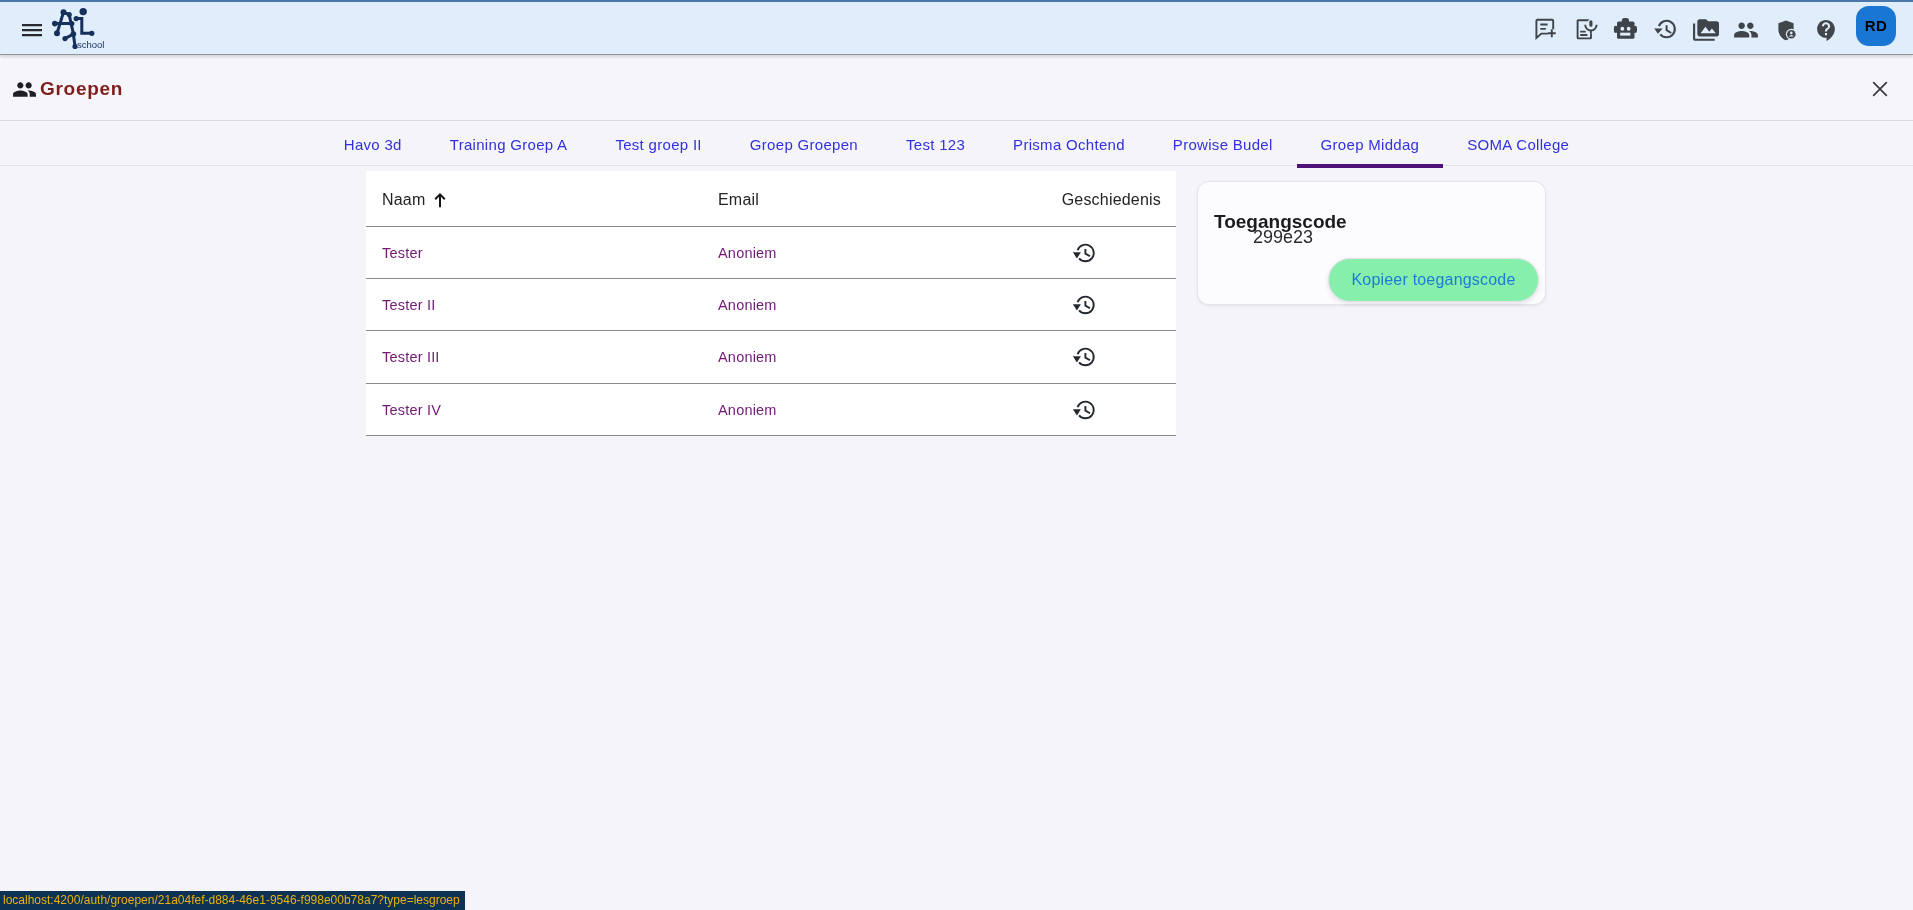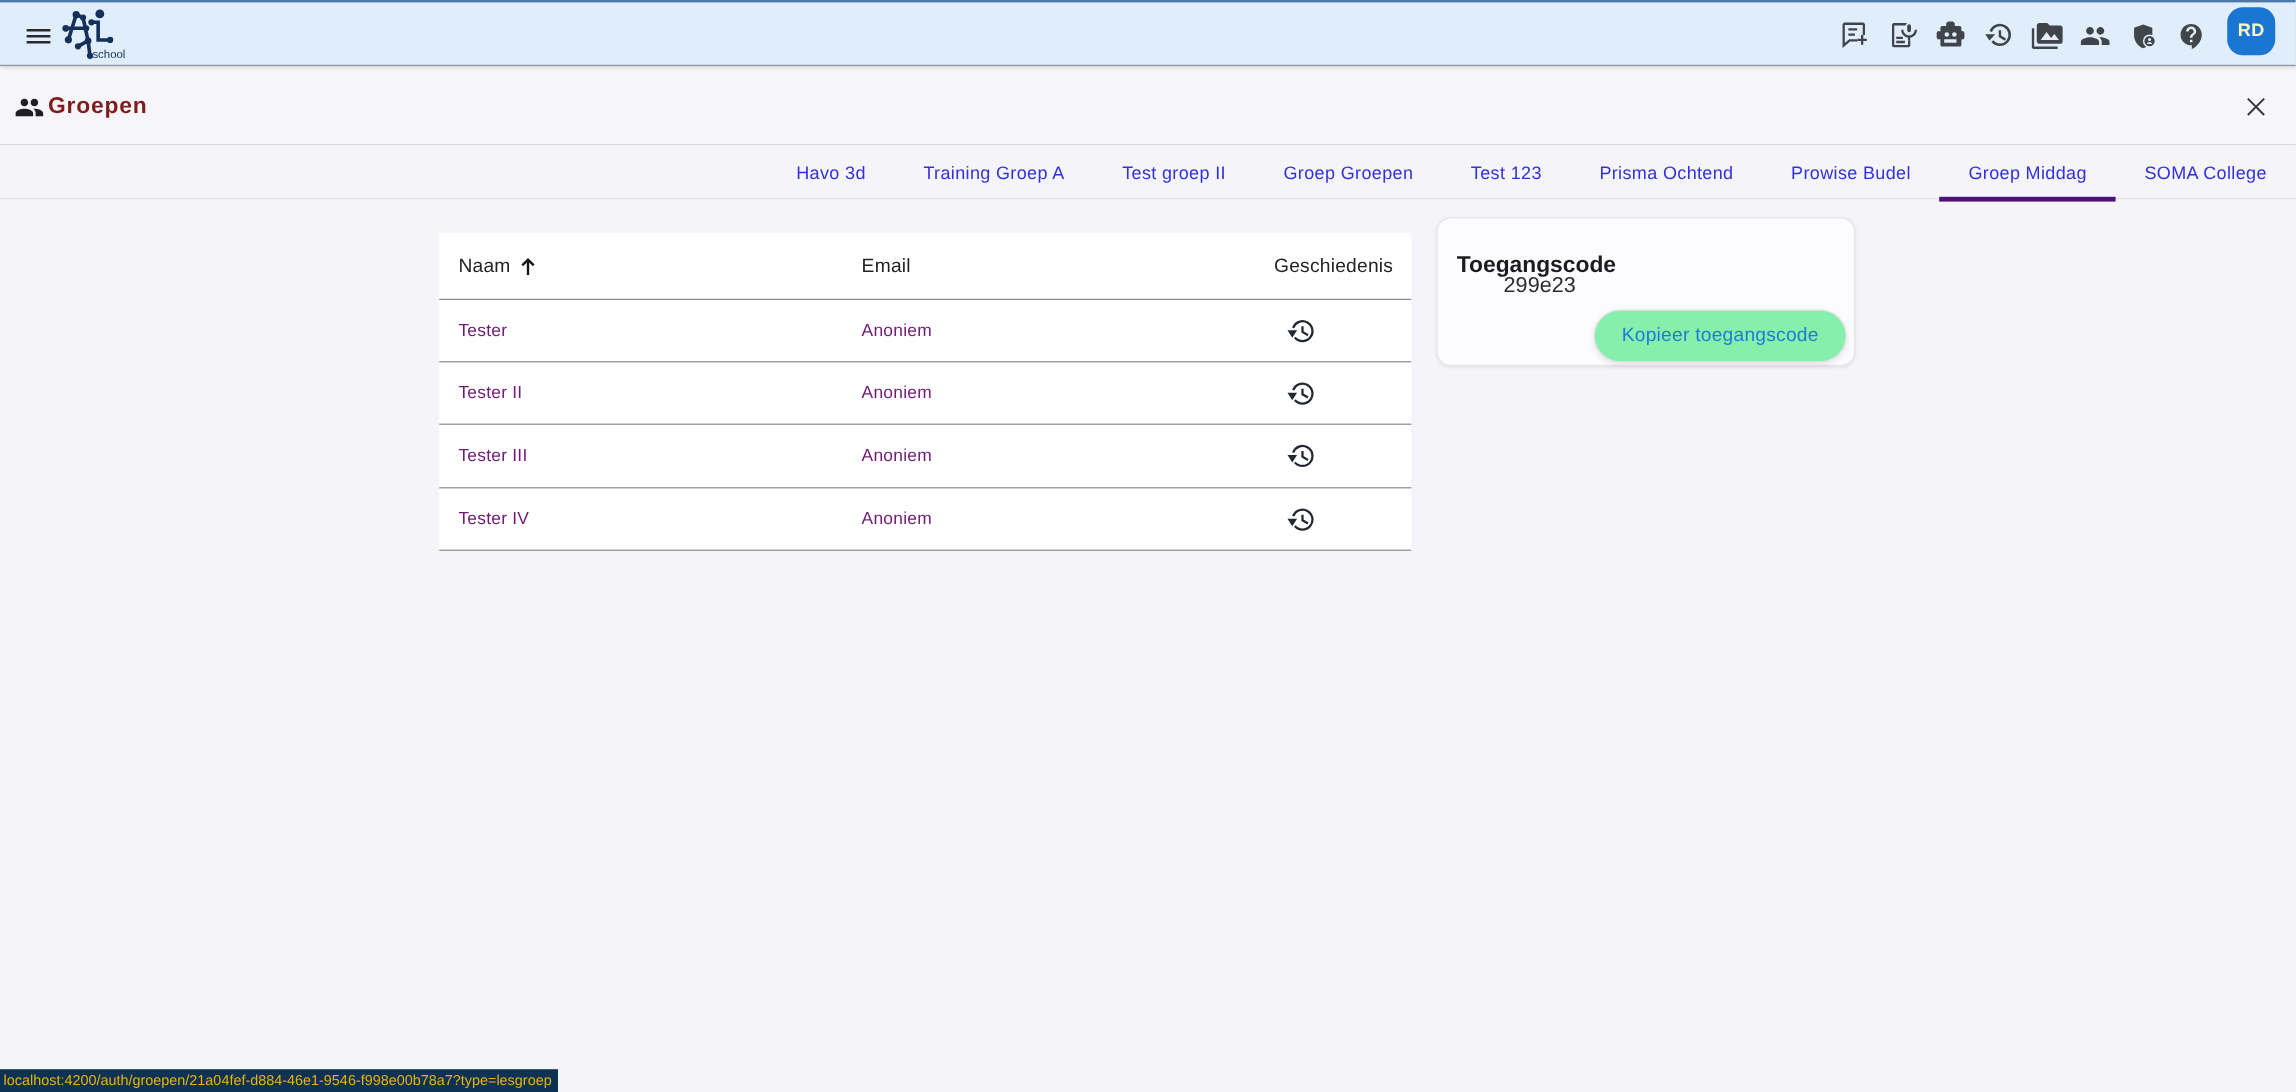--- a/index.html
+++ b/index.html
@@ -2,29 +2,29 @@
 <html><head>
 <meta charset="utf-8">
 <style>
 * { margin:0; padding:0; box-sizing:border-box; }
 html,body { width:1913px; height:910px; overflow:hidden; background:#f5f4f8; font-family:"Liberation Sans", sans-serif; }
 #topbar { position:absolute; left:0; top:0; width:1913px; height:55px; background:#e0edfa; border-bottom:1px solid #90959b; box-shadow:0 2px 3px rgba(0,0,0,.14); z-index:5; }
 #topline { position:absolute; left:0; top:0; width:1913px; height:2px; background:#4b77a9; }
 #hamb { position:absolute; left:22px; top:24px; }
 #logo { position:absolute; left:50px; top:5px; }
 .ticon { position:absolute; top:18px; }
-#avatar { position:absolute; left:1856px; top:6px; width:40px; height:40px; border-radius:13px; background:#1976d2; color:#fef9c3; font-weight:bold; font-size:15px; text-align:center; line-height:40px; letter-spacing:.3px; }
+#avatar { position:absolute; left:1856px; top:6px; width:40px; height:40px; border-radius:13px; background:#1976d2; color:#000000; font-weight:bold; font-size:15px; text-align:center; line-height:40px; letter-spacing:.3px; }
 #hdr { position:absolute; left:0; top:56px; width:1913px; height:65px; background:#f6f5fa; border-bottom:1px solid #dadade; z-index:4; }
 #hdr .gicon { position:absolute; left:12px; top:21px; }
 #hdrtitle { position:absolute; left:40px; top:0; height:65px; line-height:66px; font-size:19px; font-weight:bold; letter-spacing:.7px; color:#7f1d1d; }
 #closex { position:absolute; left:1872px; top:25px; }
-#tabs { position:absolute; left:0; top:122px; width:1913px; height:44px; border-bottom:1px solid #e3e2e7; display:flex; justify-content:flex-end; z-index:3; }
+#tabs { position:absolute; left:0; top:122px; width:1913px; height:44px; border-bottom:1px solid #e3e2e7; display:flex; justify-content:center; z-index:3; }
 .tab { position:relative; padding:0 24px; line-height:46px; font-size:15px; letter-spacing:.3px; color:#3231df; white-space:nowrap; }
 .tab.active:after { content:""; position:absolute; left:0; right:0; bottom:-2.5px; height:3.5px; background:#4e1278; }
-#table { position:absolute; left:366px; top:194px; width:810px; background:#fff; }
+#table { position:absolute; left:366px; top:171px; width:810px; background:#fff; }
 .trow { position:relative; height:52.3px; border-bottom:1px solid #87898f; }
 #thead { position:relative; height:55.7px; border-bottom:1px solid #85878d; }
 .c1 { position:absolute; left:16px; }
 .c2 { position:absolute; left:352px; }
 #thead .hcell { top:0; height:55.7px; line-height:57px; font-size:16px; color:#232327; letter-spacing:.2px; }
 #thead .c3 { position:absolute; right:15px; }
 .trow .cell { top:0; height:52.3px; line-height:52.3px; font-size:14.5px; color:#701a75; letter-spacing:.2px; }
 .trow .hist { position:absolute; left:706px; top:15px; }
 #sortarrow { position:relative; top:2.5px; margin-left:8px; }
 #card { position:absolute; left:1197px; top:181px; width:349px; height:124px; background:#fcfbfe; border:1px solid #e7e4ee; border-radius:12px; box-shadow:0 1px 3px rgba(0,0,0,.07); }

